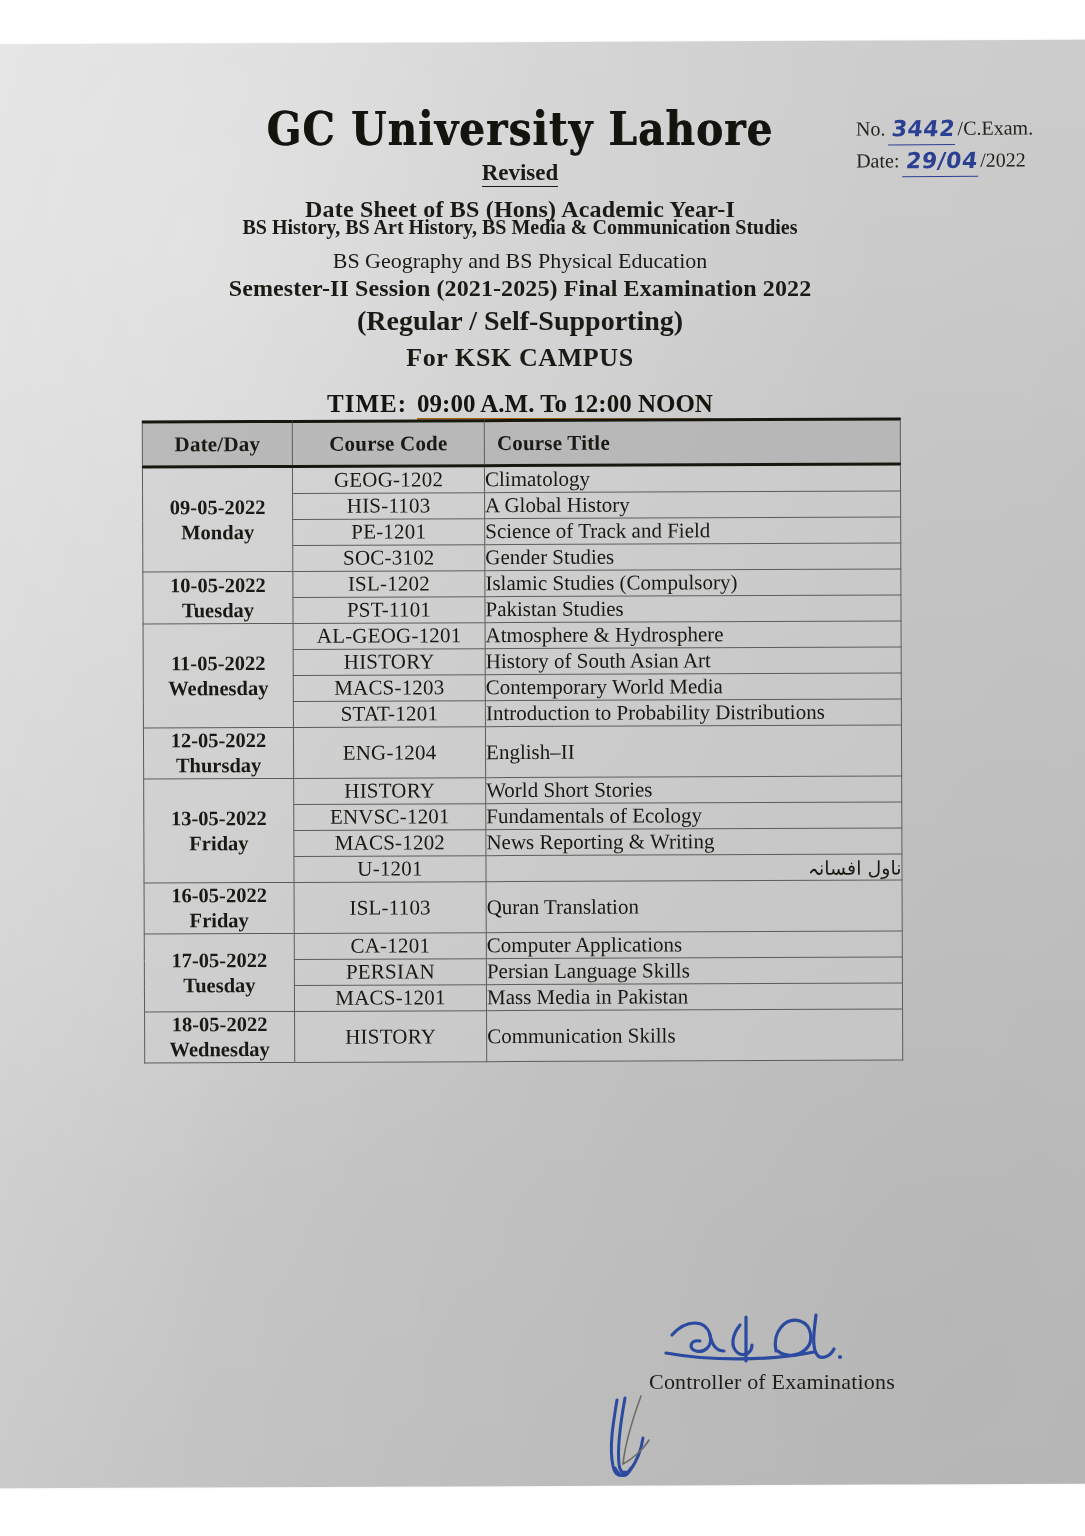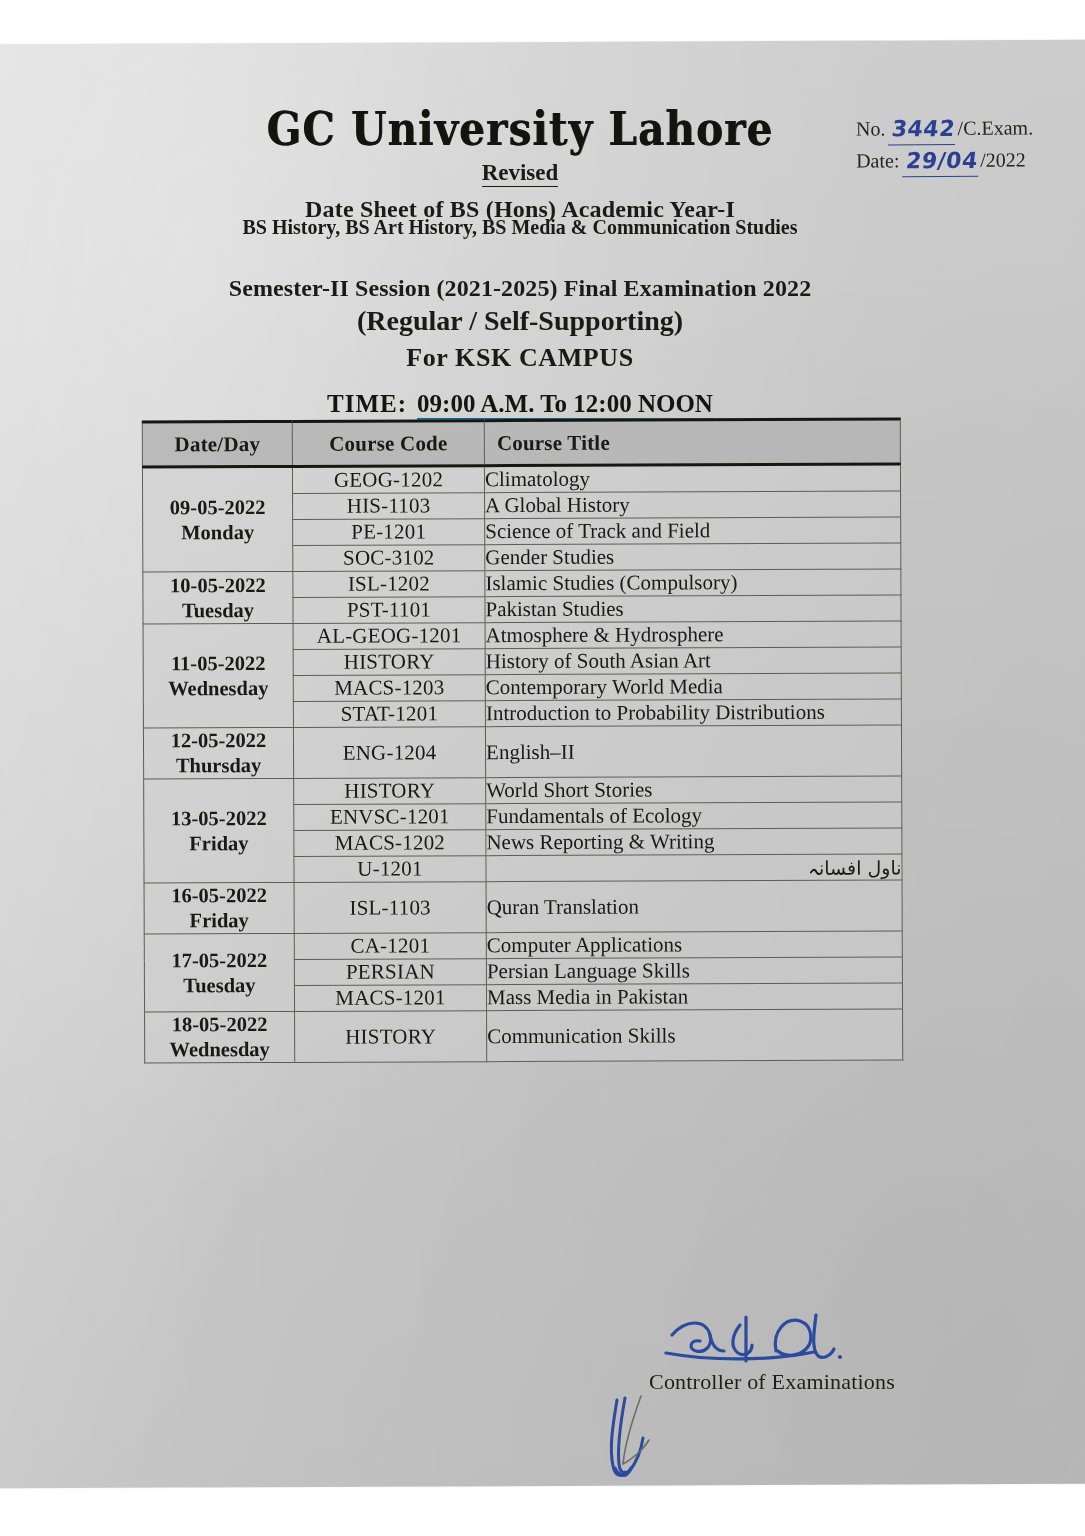--- a/index.html
+++ b/index.html
@@ -108,21 +108,21 @@
   .timeline {
     position: absolute;
     left: 0; top: 390px;
     width: 1040px;
     text-align: center;
     font-size: 25px;
     font-weight: 700;
     color: #15150f;
   }
   .timeline .tlab { letter-spacing: 1px; margin-right: 10px; }
-  .timeline .tval { border-bottom: 2px solid #0369a1; padding-bottom: 1px; }
+  .timeline .tval { border-bottom: 2px solid #a16207; padding-bottom: 1px; }
 
   
   #sheet-table {
     position: absolute;
     left: 143px; top: 419px;
     width: 758px;
     border-collapse: collapse;
     table-layout: fixed;
     transform: rotate(-0.22deg);
     background: rgba(206,206,206,0.55);
@@ -226,20 +226,21 @@
     <div>
       <span>Date:</span>
       <span class="hand">29/04</span><span>/2022</span>
     </div>
   </div>
 
   <div class="revised"><span>Revised</span></div>
 
   <div class="hline l1">Date Sheet of BS (Hons) Academic Year-I</div>
   <div class="hline l2">BS History, BS Art History, BS Media &amp; Communication Studies</div>
+  <div class="hline l3">BS Geography and BS Physical Education</div>
   <div class="hline l4">Semester-II Session (2021-2025) Final Examination 2022</div>
   <div class="hline l5">(Regular / Self-Supporting)</div>
   <div class="hline l6">For KSK CAMPUS</div>
 
   <div class="timeline">
     <span class="tlab">TIME:</span><span class="tval">09:00 A.M. To 12:00 NOON</span>
   </div>
 
   <table id="sheet-table">
     <colgroup>

